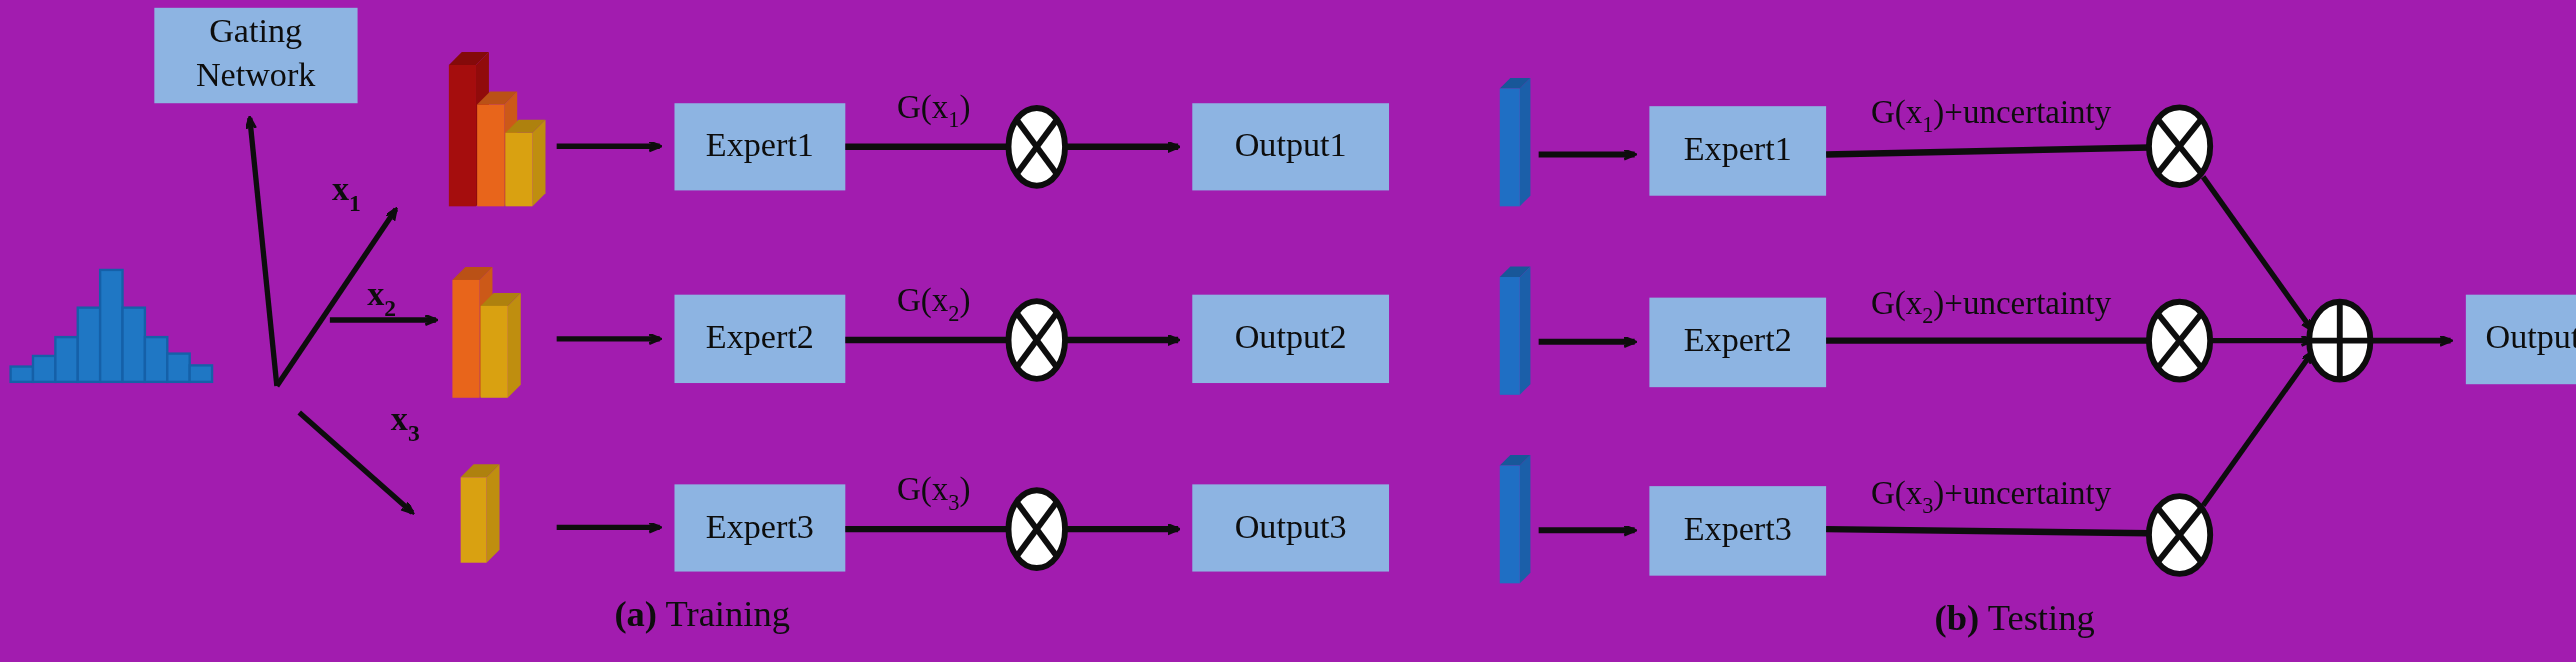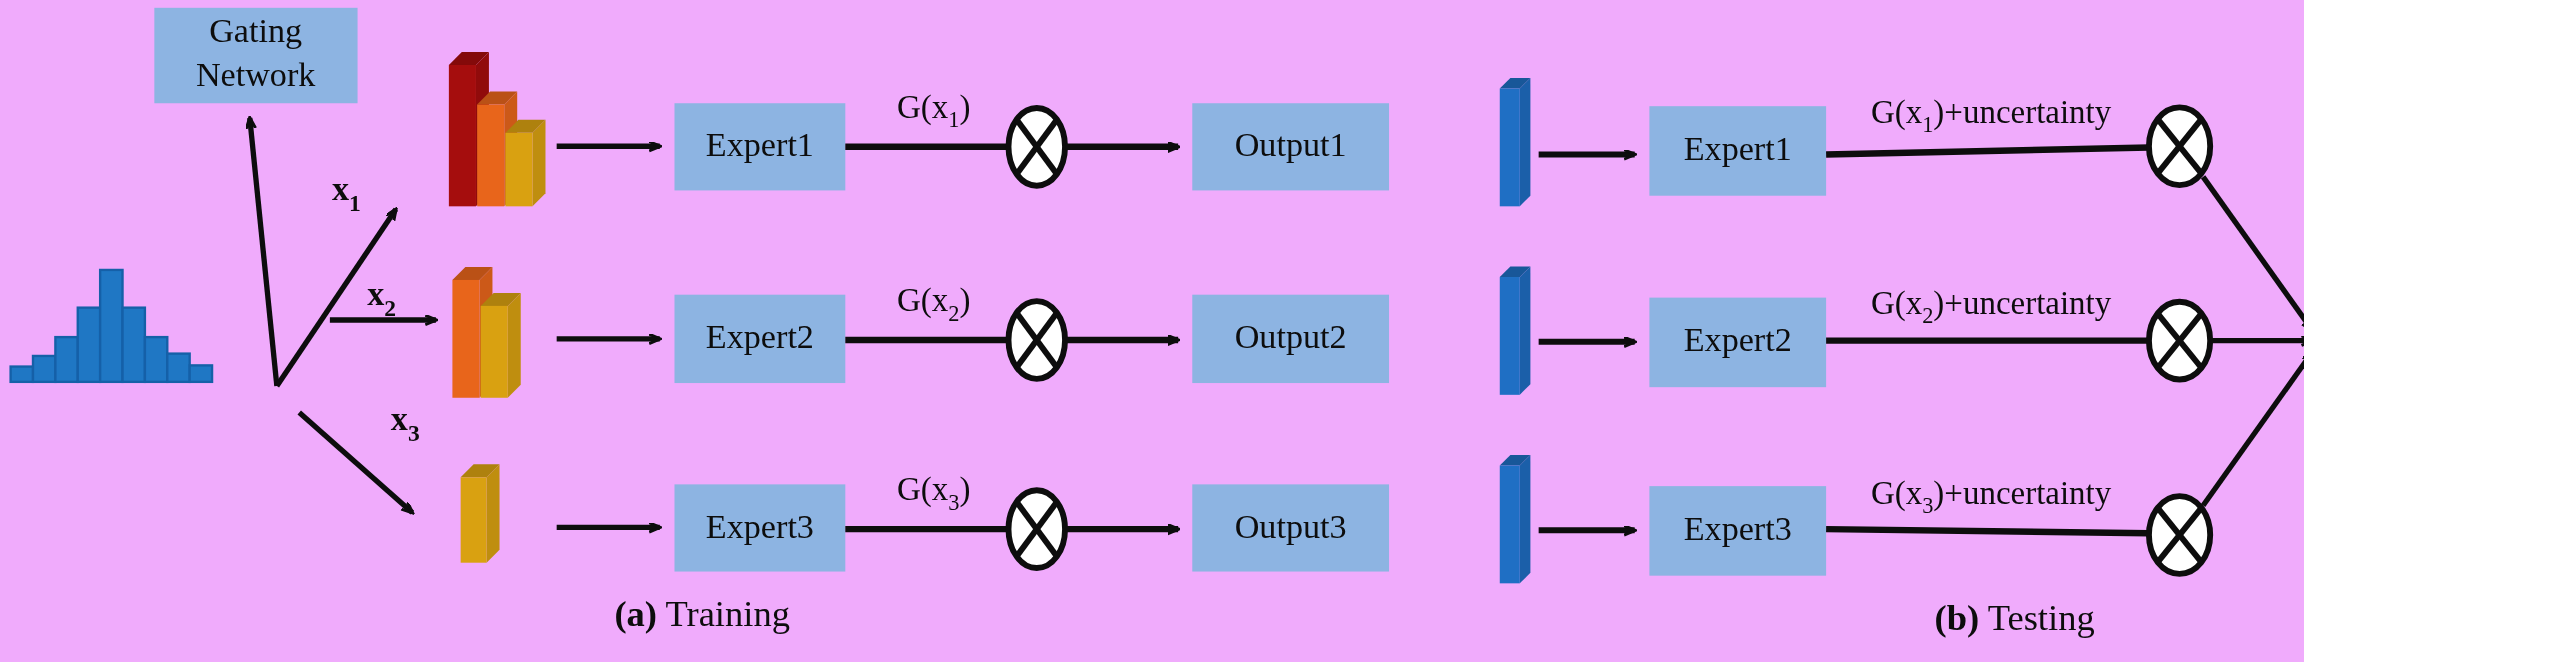--- a/index.html
+++ b/index.html
@@ -1,19 +1,19 @@
 <!DOCTYPE html>
 <html style="font-size:9.4px"><head>
 <meta charset="utf-8">
 <style>
   html,body{margin:0;padding:0;background:#ffffff;}
   #stage{
     position:relative;
-    width:2304px;height:663px;
-    background:#f0abfc;
+    width:2576px;height:663px;
+    background:#a21caf;
     font-family:"Liberation Serif","DejaVu Serif",serif;
     overflow:hidden;
   }
   #stage svg{display:block;width:2576px;height:663px;}
 
   .box-fill{fill:#8DB4E2;}
   .box-label{
     font-family:"Liberation Serif","DejaVu Serif",serif;
     font-size:58px;fill:#0d0d0d;text-anchor:middle;dominant-baseline:middle;
   }

